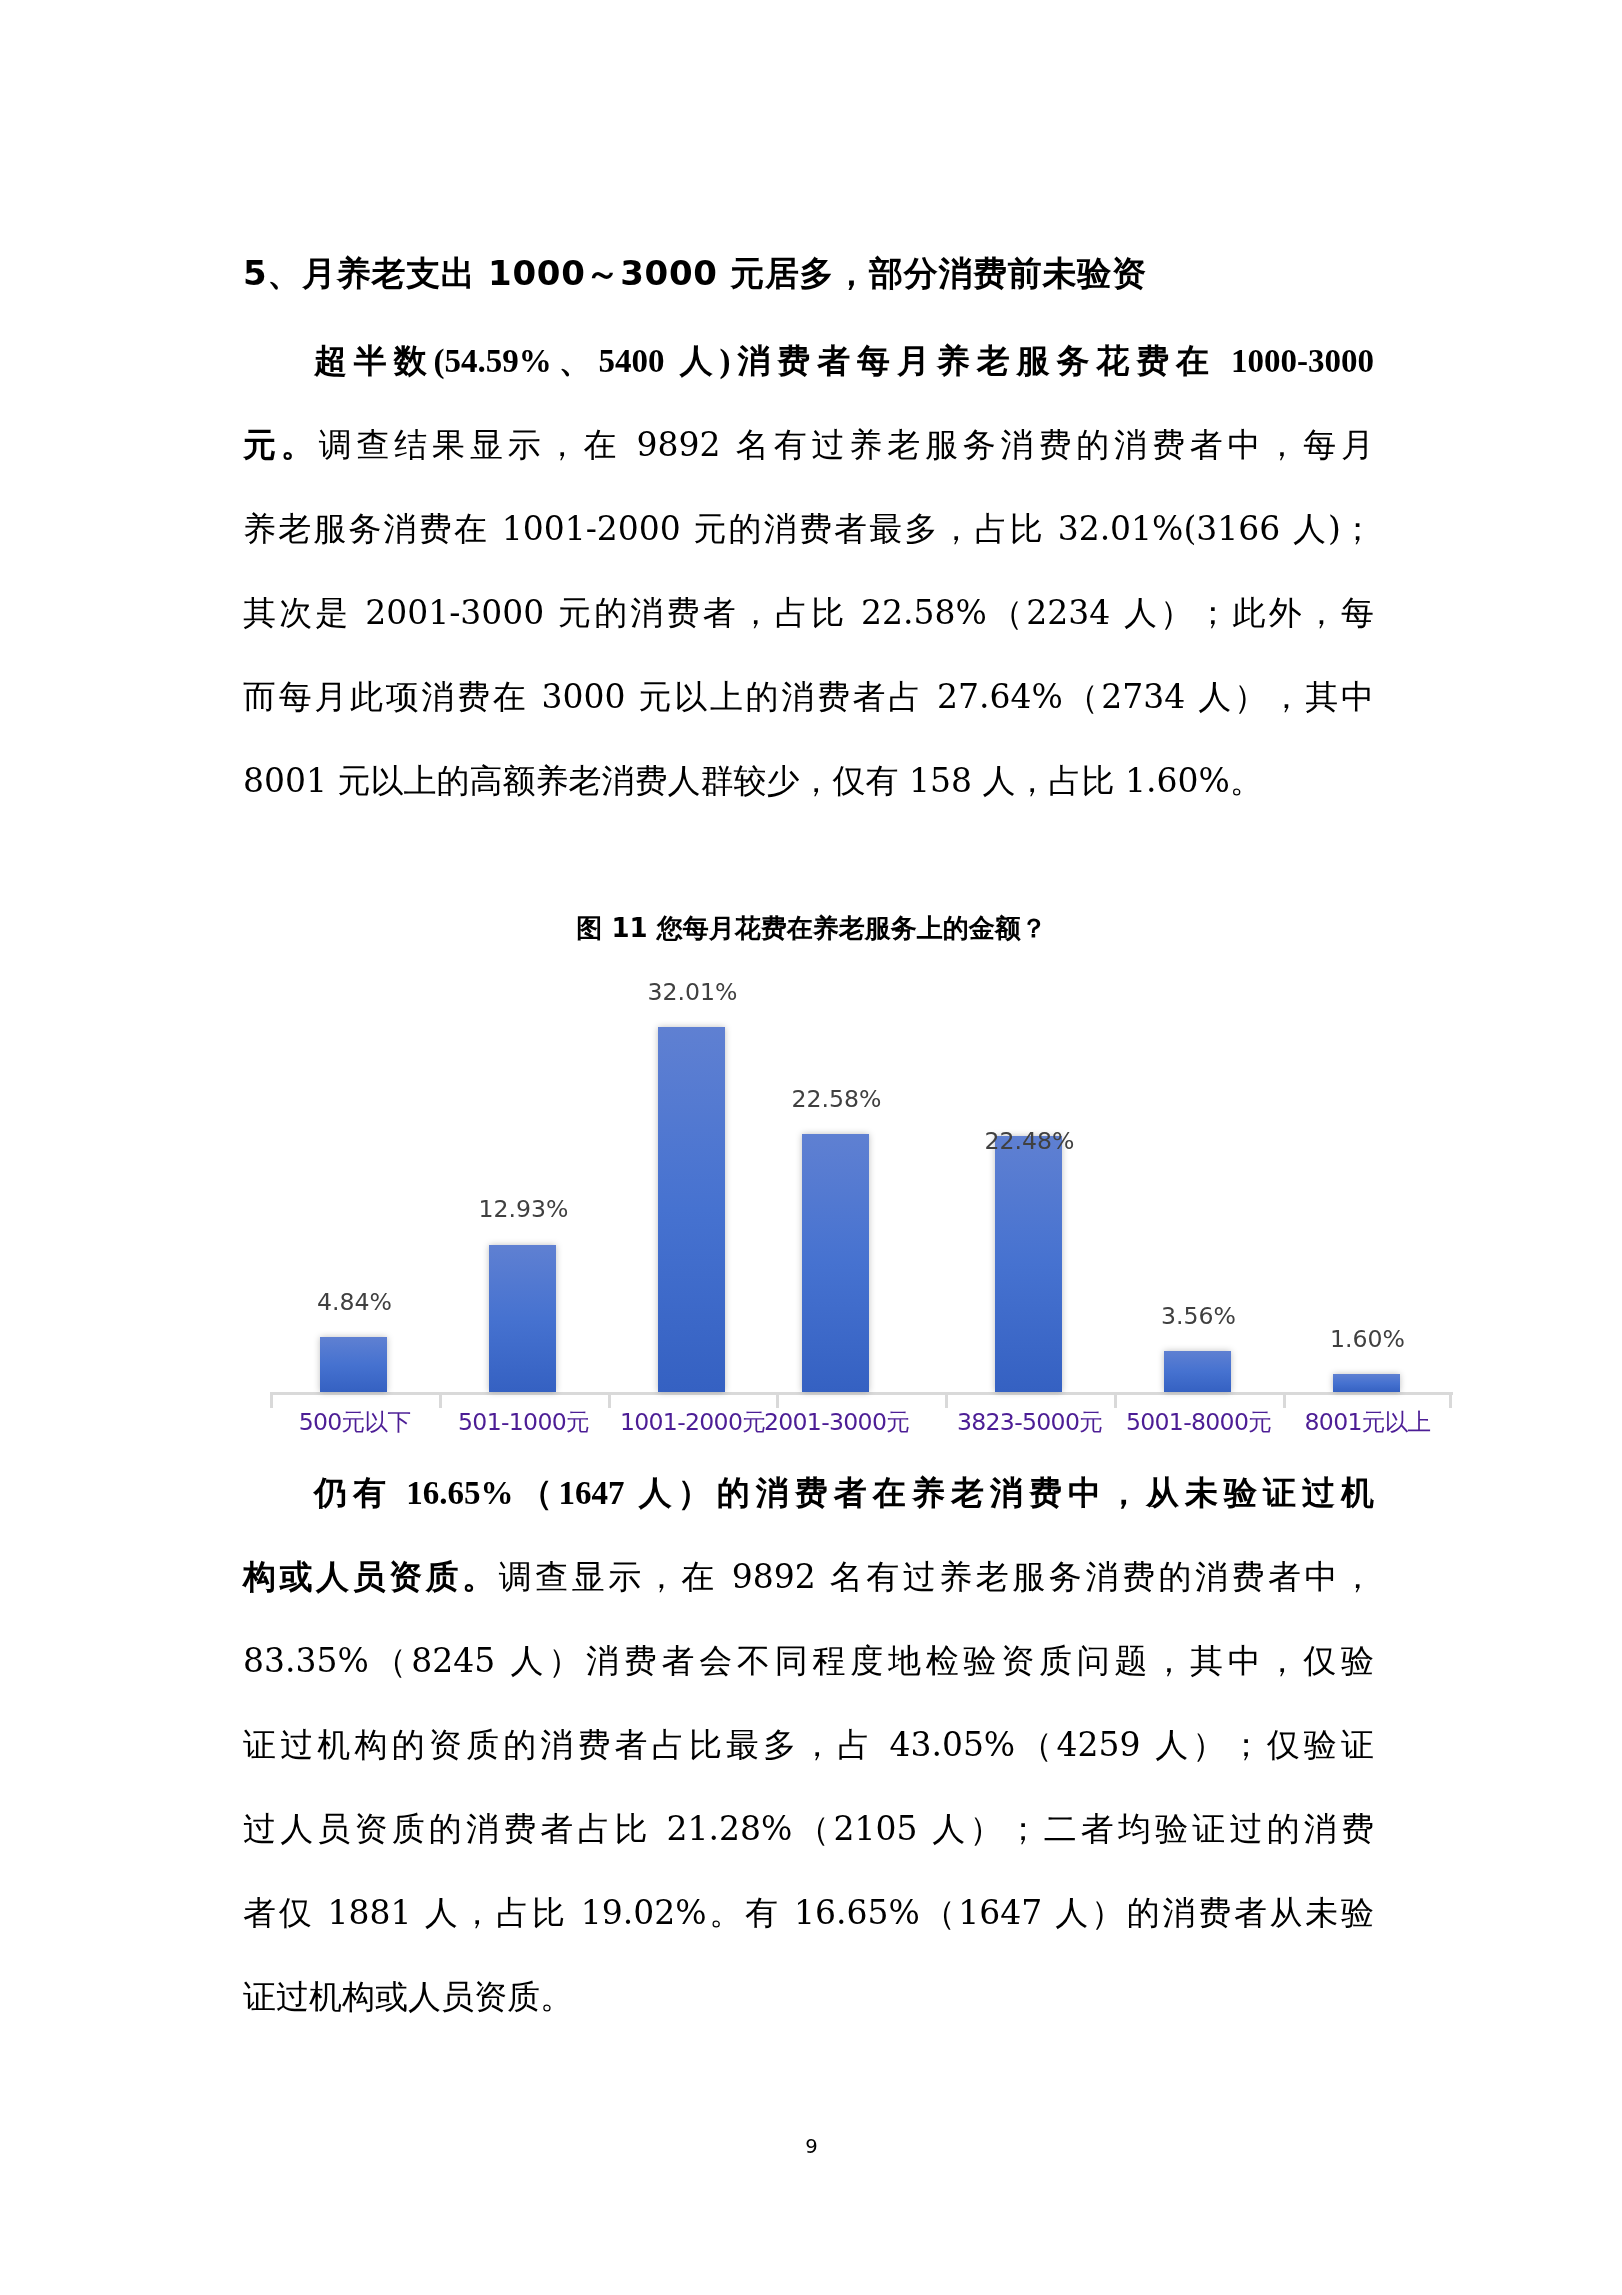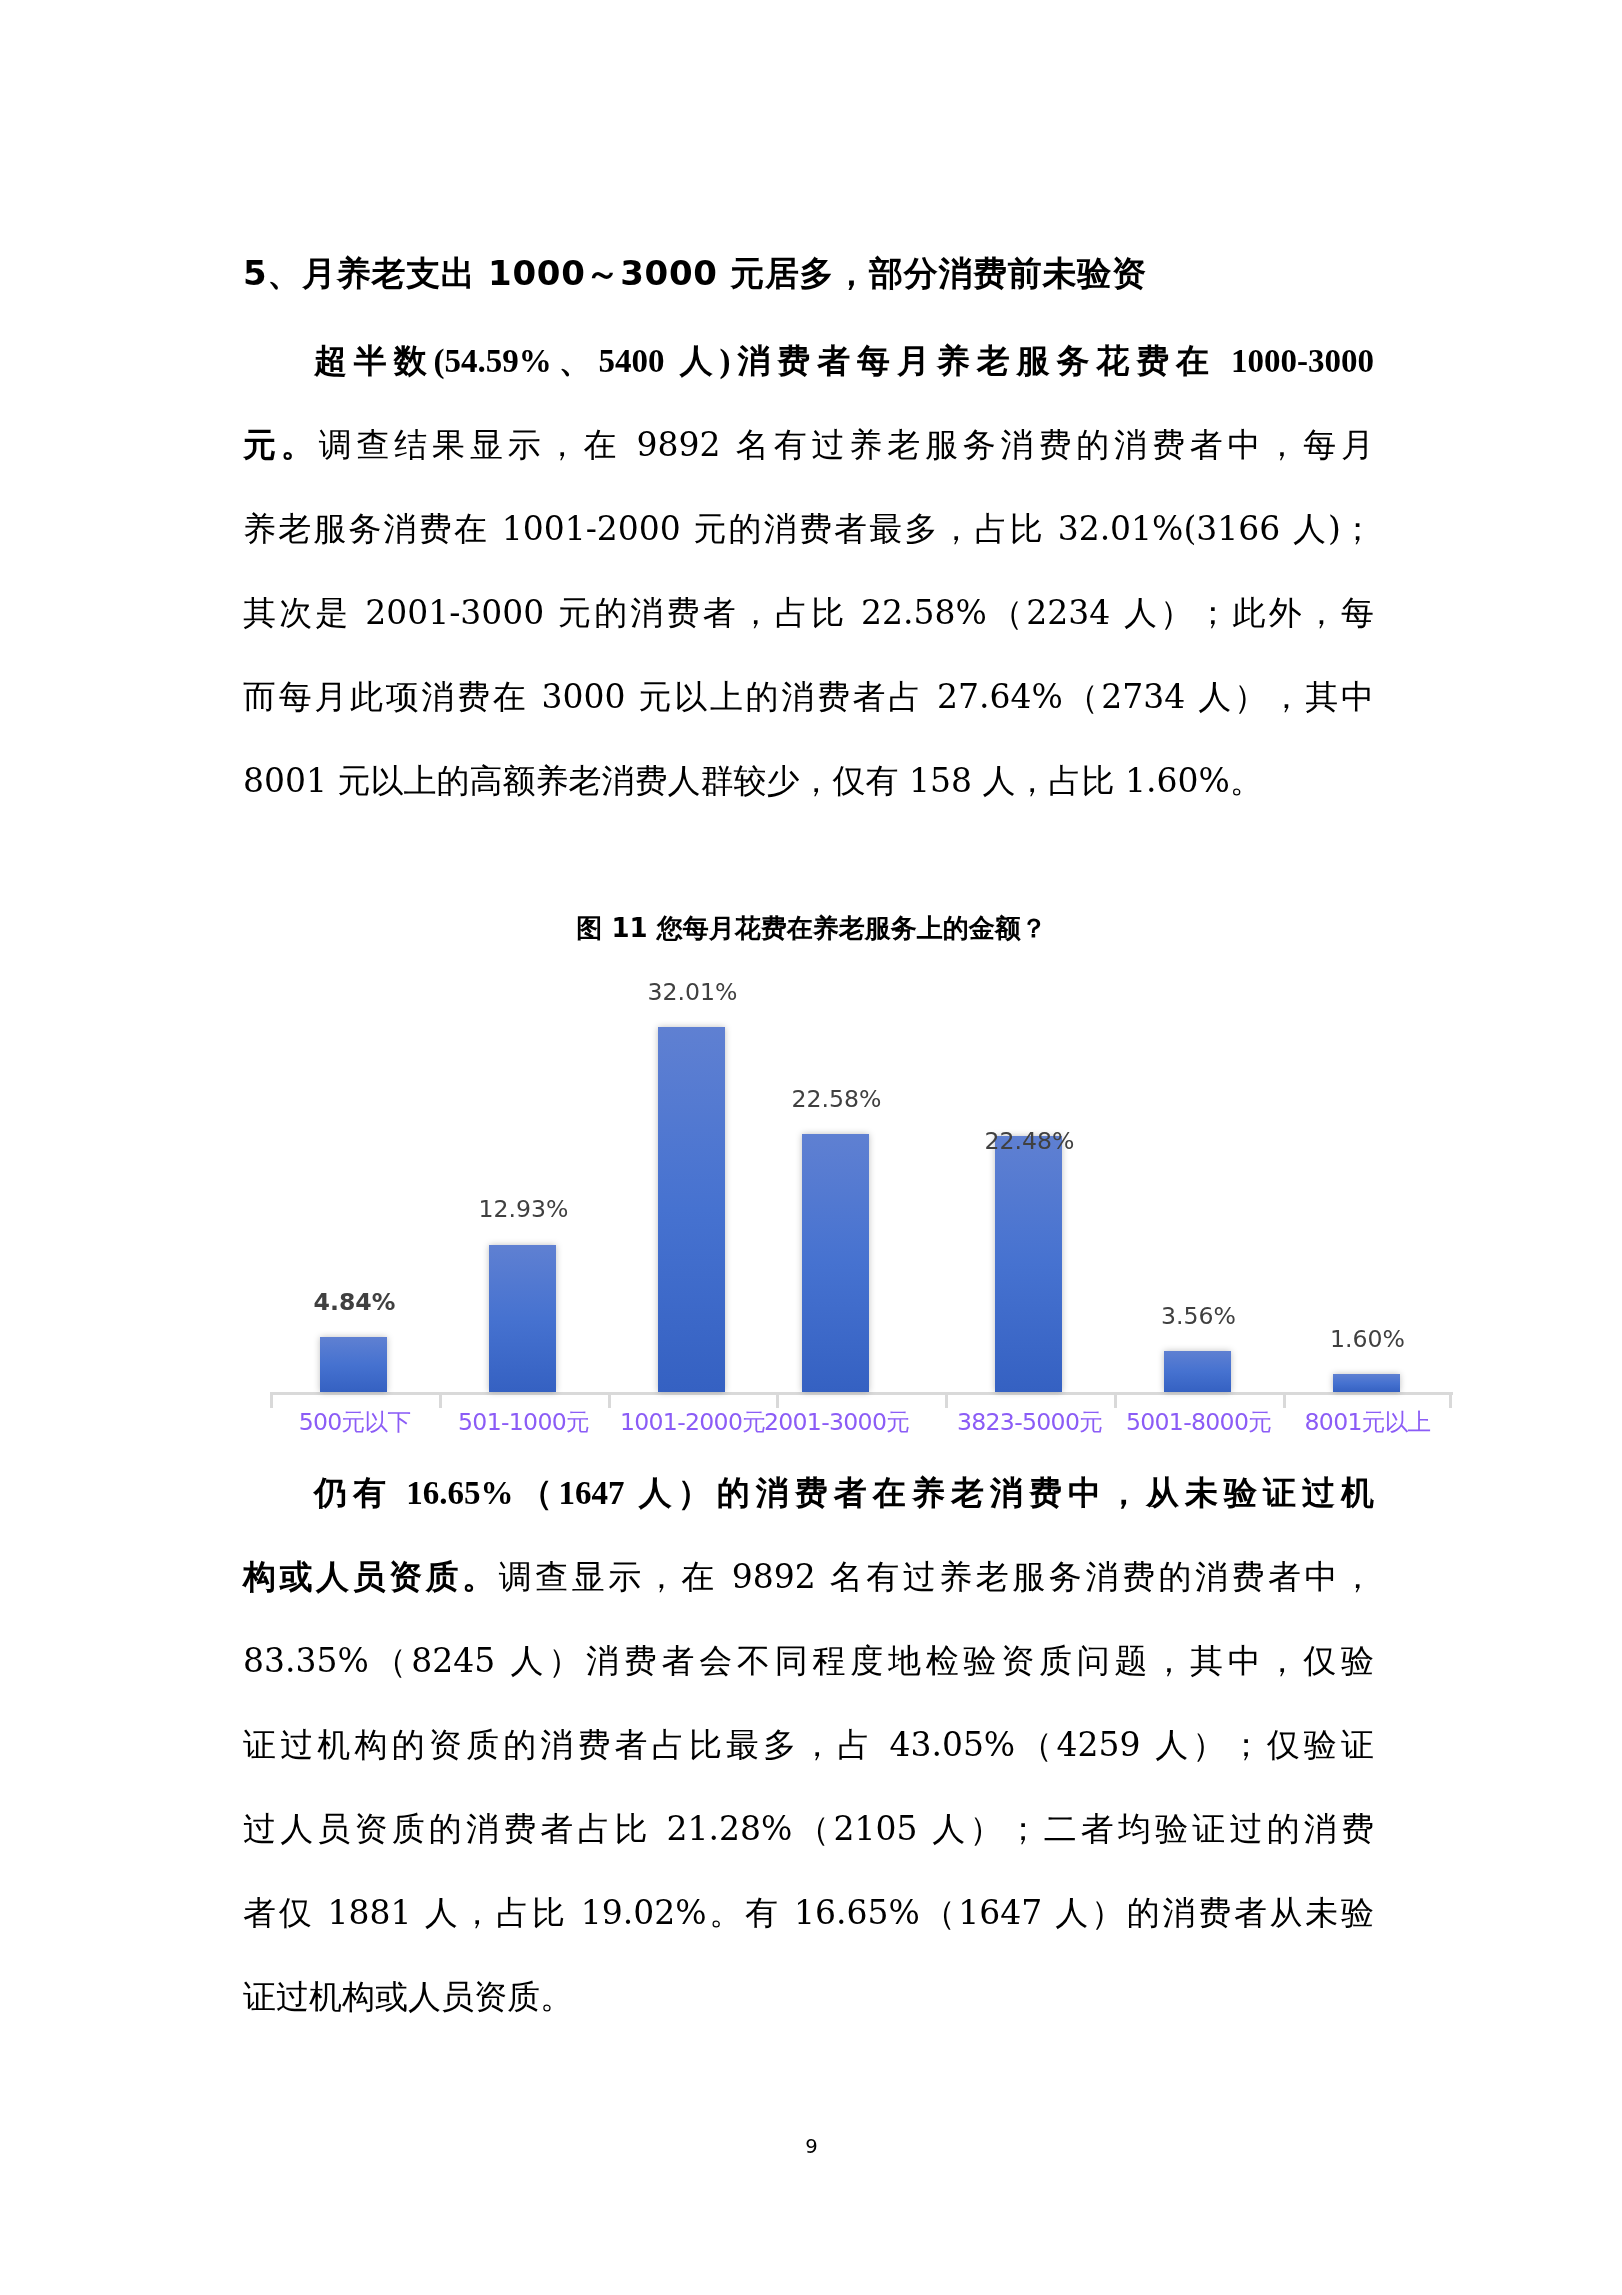--- a/index.html
+++ b/index.html
@@ -18,21 +18,21 @@
                  font-size: 26px; font-weight: bold; font-family: "DejaVu Sans", "Liberation Sans", sans-serif; }
   .chart { position: absolute; left: 270px; top: 968px; width: 1183px; height: 471px; }
   .axis-line { position: absolute; left: 0; right: 0; top: 424px; height: 3.3px; background: #d9d9d9; }
   .tick { position: absolute; top: 424px; width: 2.6px; height: 15.7px; background: #d9d9d9; }
   .cat { position: absolute; top: 0; width: 169px; height: 471px; }
   .bar { position: absolute; left: 50px; width: 67px; bottom: 47px;
          background: linear-gradient(to bottom, #5f80d2 0%, #4672d0 50%, #3561c2 100%);
          box-shadow: 0 0 6.5px rgba(0,0,0,0.25); }
   .val { position: absolute; left: 0; width: 169px; text-align: center; font-size: 23.6px; color: #404040;
          font-family: "DejaVu Sans", "Liberation Sans", sans-serif; }
-  .xlab { position: absolute; left: -6.5px; width: 182px; top: 438px; text-align: center; font-size: 23.6px; color: #8b5cf6;
+  .xlab { position: absolute; left: -6.5px; width: 182px; top: 438px; text-align: center; font-size: 23.6px; color: #4c1d95;
           font-family: "DejaVu Sans", "Liberation Sans", sans-serif; white-space: nowrap; letter-spacing: -0.7px; }
   .page-num { position: absolute; left: 0; width: 1623px; top: 2135px; text-align: center; font-size: 19.6px;
               font-family: "DejaVu Sans", "Liberation Sans", sans-serif; }
 </style>
 </head>
 <body>
 
 <div class="heading">5、月养老支出 1000～3000 元居多，部分消费前未验资</div>
 
 <div class="para" id="para1">
@@ -44,21 +44,21 @@
   <span class="line last"><span>8001 元以上的高额养老消费人群较少，仅有 158 人，占比 1.60%。</span></span>
 </div>
 
 <div class="fig-caption">图 11  您每月花费在养老服务上的金额？</div>
 
 <div class="chart" id="chart">
   <div class="axis-line"></div>
 <div class="tick" style="left: 0px;"></div>
     <div class="cat" style="left: 0px;">
       <div class="bar" style="height: 55px;"></div>
-      <div class="val" style="top: 320px; font-weight: bold;">4.84%</div>
+      <div class="val" style="top: 320px;">4.84%</div>
       <div class="xlab">500元以下</div>
     </div>
     <div class="tick" style="left: 169px;"></div>
     <div class="cat" style="left: 169px;">
       <div class="bar" style="height: 147px;"></div>
       <div class="val" style="top: 227px;">12.93%</div>
       <div class="xlab">501-1000元</div>
     </div>
     <div class="tick" style="left: 338px;"></div>
     <div class="cat" style="left: 338px;">

